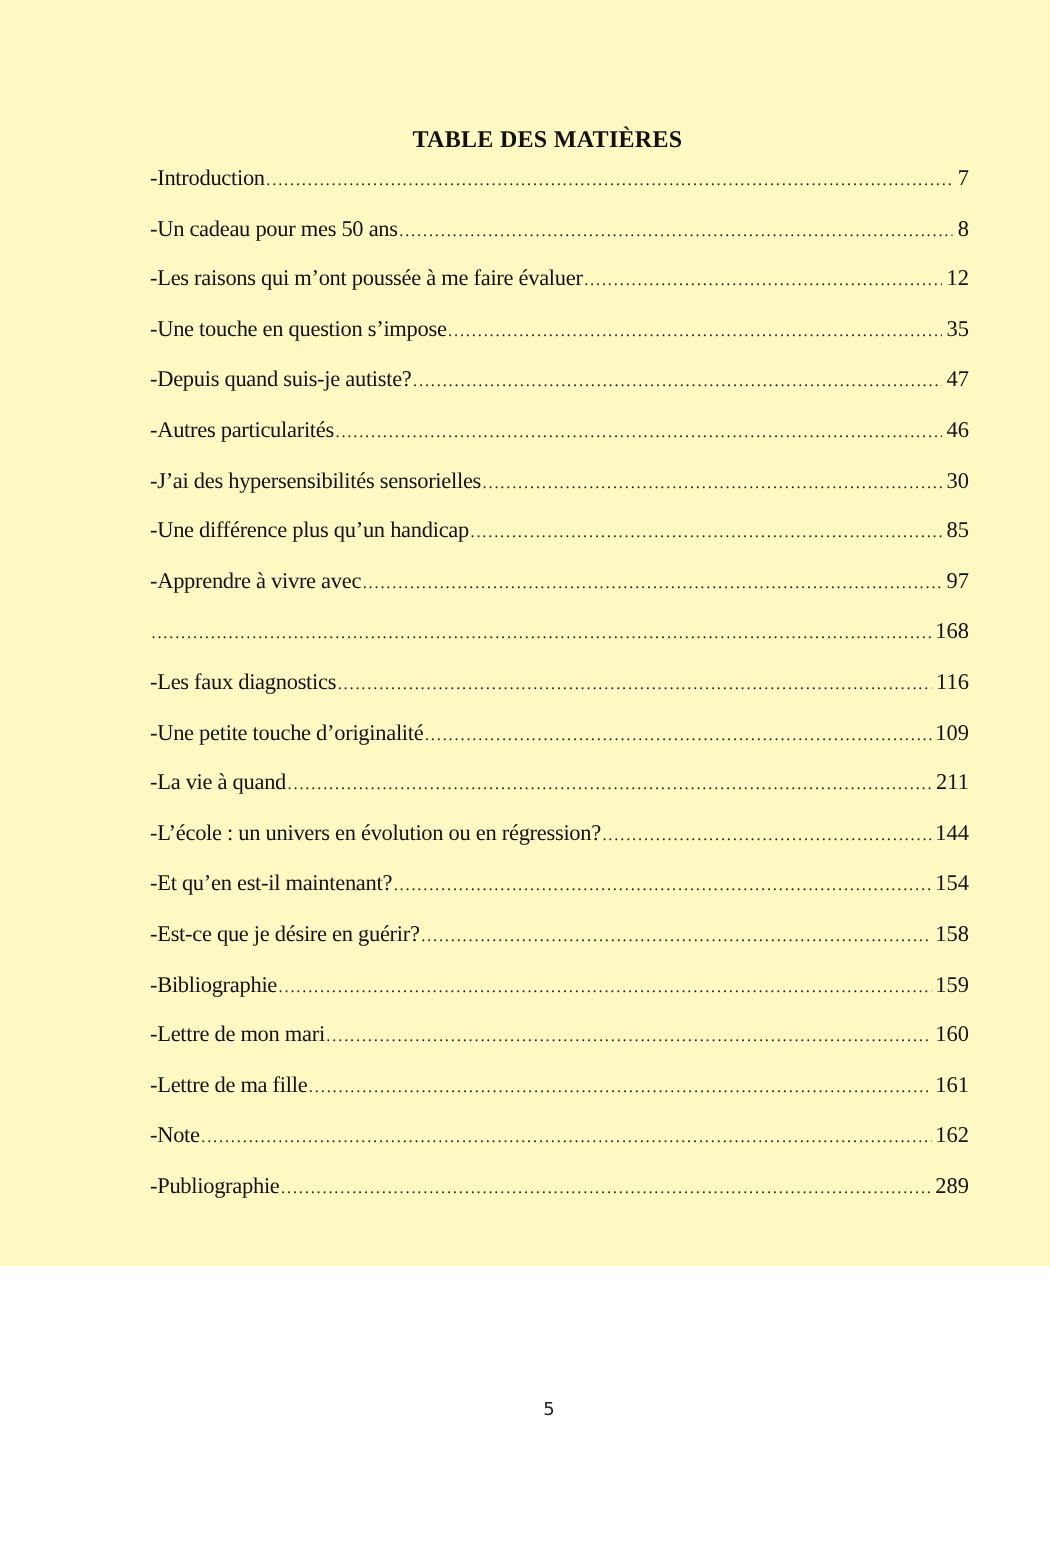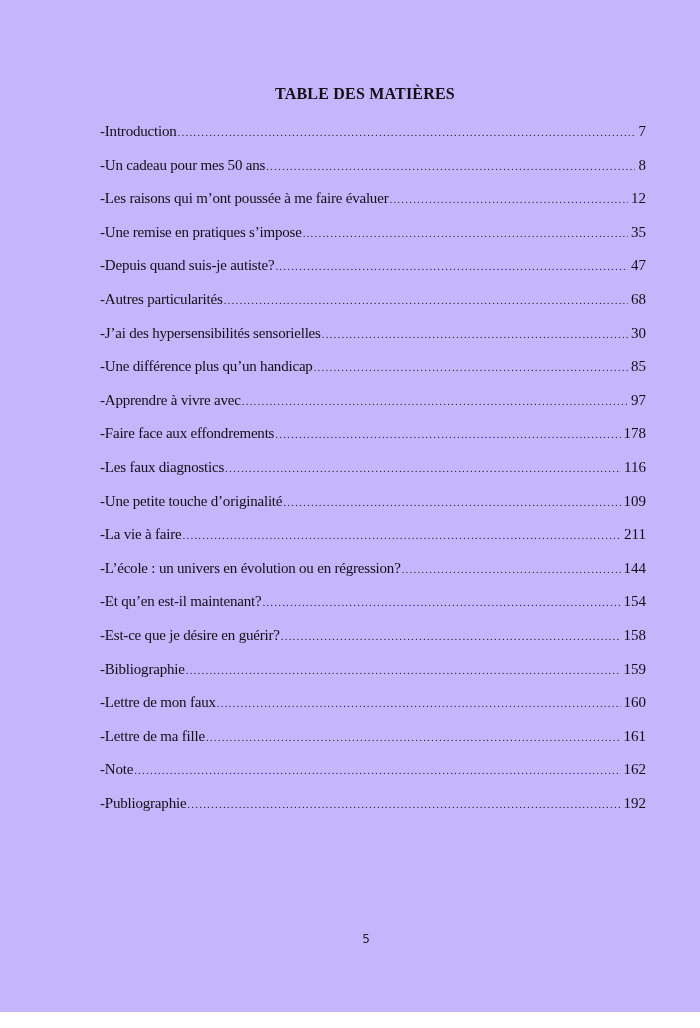--- a/index.html
+++ b/index.html
@@ -11,38 +11,38 @@
       width: 700px;
       height: 1028px;
       position: relative;
       overflow: hidden;
       color: #111111;
       font-family: "Liberation Serif", "DejaVu Serif", serif;
     }
     .page {
       position: absolute;
       left: 0; top: 0;
-      width: 700px; height: 1012px;
-      background: #c4b5fd;
+      width: 700px; height: 844px;
+      background: #fef9c3;
     }
     .toc-title {
       position: absolute;
       left: 0;
       width: 730px;
       top: 84px;
       text-align: center;
       font-weight: bold;
       font-size: 16px;
       letter-spacing: 0.2px;
       line-height: 20px;
     }
     .toc-list {
       position: absolute;
       left: 100px;
-      top: 120px;
+      top: 108px;
       width: 546px;
       margin: 0;
       padding: 0;
       list-style: none;
     }
     .toc-entry {
       display: flex;
       align-items: baseline;
       height: 33.6px;
       font-size: 15px;
@@ -102,66 +102,65 @@
       <span class="toc-label">-Un cadeau pour mes 50 ans</span>
       <span class="toc-leader"></span>
       <span class="toc-page">8</span>
     </li>
     <li class="toc-entry">
       <span class="toc-label">-Les raisons qui m’ont poussée à me faire évaluer</span>
       <span class="toc-leader"></span>
       <span class="toc-page">12</span>
     </li>
     <li class="toc-entry">
-      <span class="toc-label">-Une remise en pratiques s’impose</span>
+      <span class="toc-label">-Une touche en question s’impose</span>
       <span class="toc-leader"></span>
       <span class="toc-page">35</span>
     </li>
     <li class="toc-entry">
       <span class="toc-label">-Depuis quand suis-je autiste?</span>
       <span class="toc-leader"></span>
       <span class="toc-page">47</span>
     </li>
     <li class="toc-entry">
       <span class="toc-label">-Autres particularités</span>
       <span class="toc-leader"></span>
-      <span class="toc-page">68</span>
+      <span class="toc-page">46</span>
     </li>
     <li class="toc-entry">
       <span class="toc-label">-J’ai des hypersensibilités sensorielles</span>
       <span class="toc-leader"></span>
       <span class="toc-page">30</span>
     </li>
     <li class="toc-entry">
       <span class="toc-label">-Une différence plus qu’un handicap</span>
       <span class="toc-leader"></span>
       <span class="toc-page">85</span>
     </li>
     <li class="toc-entry">
       <span class="toc-label">-Apprendre à vivre avec</span>
       <span class="toc-leader"></span>
       <span class="toc-page">97</span>
     </li>
     <li class="toc-entry">
-      <span class="toc-label">-Faire face aux effondrements</span>
-      <span class="toc-leader"></span>
-      <span class="toc-page">178</span>
+      <span class="toc-leader"></span>
+      <span class="toc-page">168</span>
     </li>
     <li class="toc-entry">
       <span class="toc-label">-Les faux diagnostics</span>
       <span class="toc-leader"></span>
       <span class="toc-page">116</span>
     </li>
     <li class="toc-entry">
       <span class="toc-label">-Une petite touche d’originalité</span>
       <span class="toc-leader"></span>
       <span class="toc-page">109</span>
     </li>
     <li class="toc-entry">
-      <span class="toc-label">-La vie à faire</span>
+      <span class="toc-label">-La vie à quand</span>
       <span class="toc-leader"></span>
       <span class="toc-page">211</span>
     </li>
     <li class="toc-entry">
       <span class="toc-label">-L’école : un univers en évolution ou en régression?</span>
       <span class="toc-leader"></span>
       <span class="toc-page">144</span>
     </li>
     <li class="toc-entry">
       <span class="toc-label">-Et qu’en est-il maintenant?</span>
@@ -172,36 +171,36 @@
       <span class="toc-label">-Est-ce que je désire en guérir?</span>
       <span class="toc-leader"></span>
       <span class="toc-page">158</span>
     </li>
     <li class="toc-entry">
       <span class="toc-label">-Bibliographie</span>
       <span class="toc-leader"></span>
       <span class="toc-page">159</span>
     </li>
     <li class="toc-entry">
-      <span class="toc-label">-Lettre de mon faux</span>
+      <span class="toc-label">-Lettre de mon mari</span>
       <span class="toc-leader"></span>
       <span class="toc-page">160</span>
     </li>
     <li class="toc-entry">
       <span class="toc-label">-Lettre de ma fille</span>
       <span class="toc-leader"></span>
       <span class="toc-page">161</span>
     </li>
     <li class="toc-entry">
       <span class="toc-label">-Note</span>
       <span class="toc-leader"></span>
       <span class="toc-page">162</span>
     </li>
     <li class="toc-entry">
       <span class="toc-label">-Publiographie</span>
       <span class="toc-leader"></span>
-      <span class="toc-page">192</span>
+      <span class="toc-page">289</span>
     </li>
   </ul>
 
   <div class="page-number">5</div>
 
 </div>
 
 </body></html>

